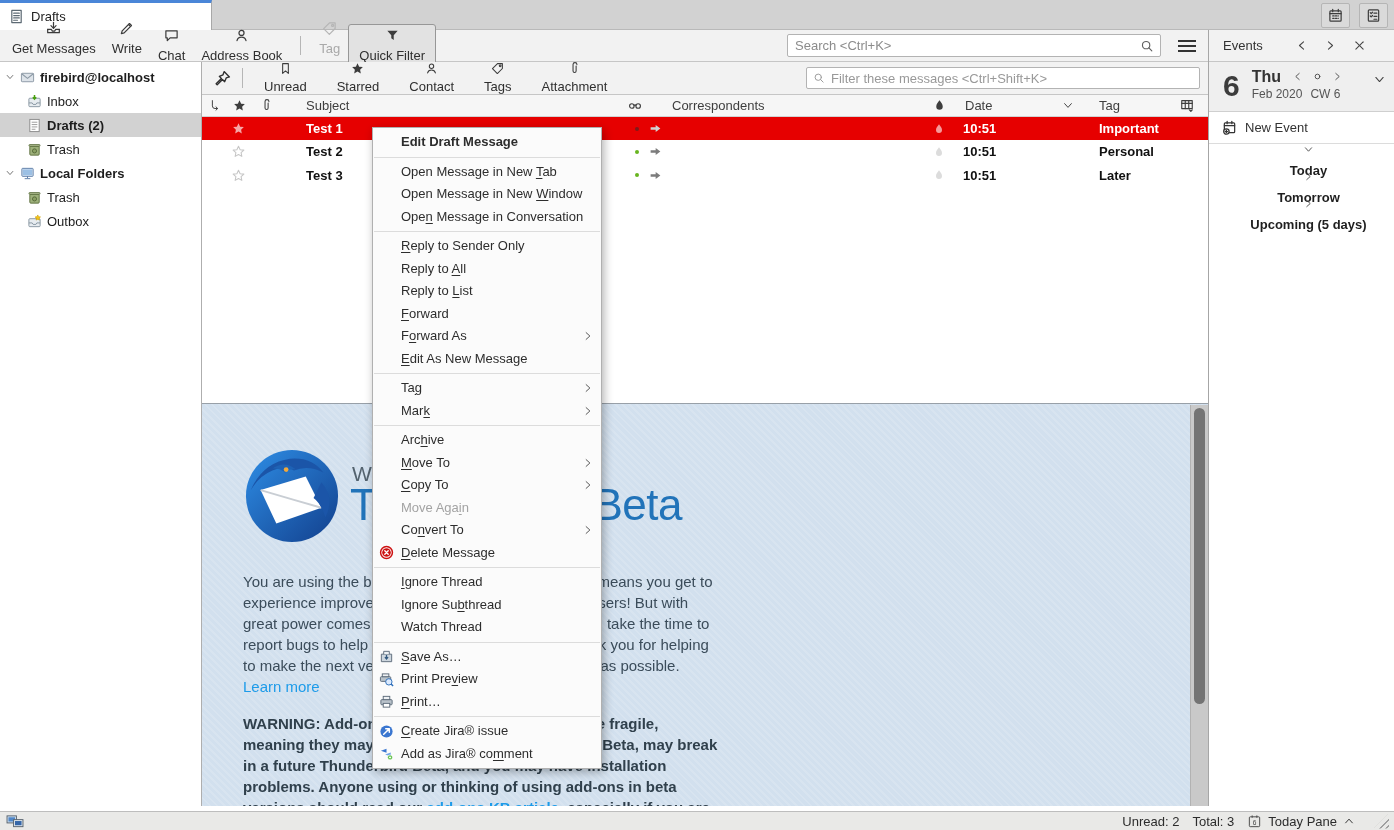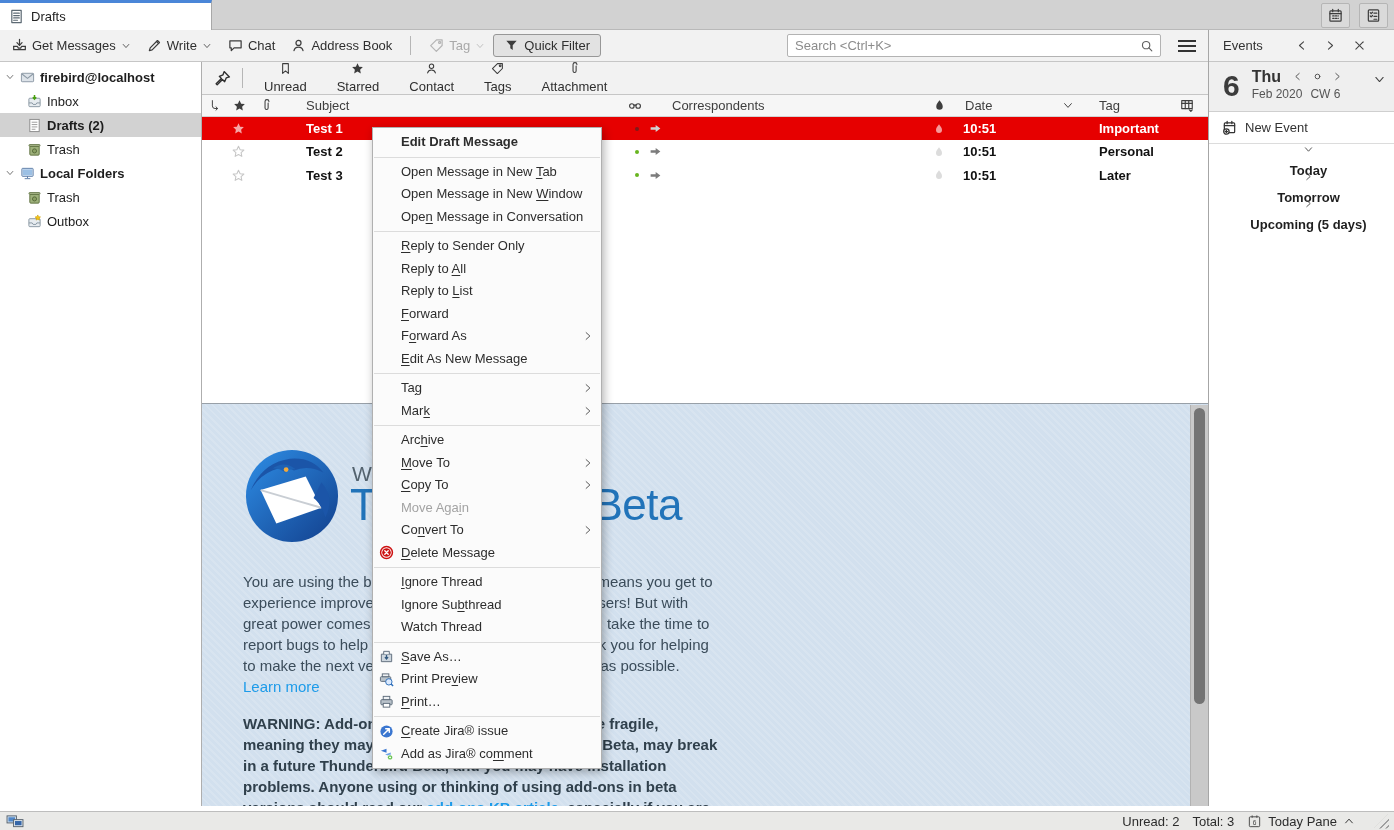--- a/index.html
+++ b/index.html
@@ -20,21 +20,21 @@
     display:flex;align-items:center;gap:7px;padding-left:9px;}
   .tab .icon{color:#5d6a74;}
   .tabstrip-buttons{position:absolute;right:6px;top:3px;display:flex;gap:9px;}
   .ts-btn{width:27px;height:23px;border:1px solid #b5b5b5;border-radius:2px;background:#dadada;
     display:flex;align-items:center;justify-content:center;color:#3e3e3e;}
 
   
   .toolbar{position:absolute;left:0;top:30px;width:1208px;height:32px;background:#f2f2f2;
     border-bottom:1px solid #c6c6c6;box-sizing:border-box;display:flex;align-items:center;padding-left:4px;}
   .tbtn{display:flex;align-items:center;gap:5px;padding:4px 7px;background:none;border:1px solid transparent;
-    font:inherit;color:#2f2f2f;}
+    font:inherit;color:#2f2f2f;flex-direction:column;}
   .tbtn .icon{color:#3c3c3c;}
   .tbtn.disabled{color:#a9a9a9;}.tbtn.disabled .icon{color:#b5b5b5;}
   .tbtn.pressed{border:1px solid #979797;background:#e2e2e2;border-radius:3px;padding:3px 10px;}
   .tb-sep{width:1px;height:19px;background:#b6b6b6;margin:0 10px;}
   .drop{color:#555;}
   .search-wrap{position:absolute;left:787px;top:4px;width:374px;height:23px;background:#fff;
     border:1px solid #b3b3b3;border-radius:2px;display:flex;align-items:center;box-sizing:border-box;}
   .search-wrap input{flex:1;border:none;outline:none;background:none;font:inherit;color:#444;padding:0 7px;min-width:0;}
   .search-wrap input::placeholder{color:#8c8c8c;}
   .search-wrap .icon{color:#5f5f5f;margin-right:6px;}
@@ -493,20 +493,29 @@
         </button>
         <button class="qf-btn">
           <span class="icon i13">
             <svg viewBox="0 0 16 16" fill="none" stroke="currentColor" stroke-width="1.3" stroke-linecap="round" stroke-linejoin="round">
               <path d="M11 3.2 a2.4 2.4 0 0 0 -4.8 0 V11 a1.9 1.9 0 0 0 3.8 0 V5"></path>
             </svg>
           </span>
           <span>Attachment</span>
         </button>
       </span>
+    <div class="qf-input-wrap">
+      <span class="icon i12">
+          <svg viewBox="0 0 16 16" fill="none" stroke="currentColor" stroke-width="1.3" stroke-linecap="round" stroke-linejoin="round">
+            <circle cx="7" cy="7" r="4.2"></circle>
+            <line x1="10.2" y1="10.2" x2="13.5" y2="13.5"></line>
+          </svg>
+        </span>
+      <input type="text" placeholder="Filter these messages &lt;Ctrl+Shift+K&gt;" style="">
+    </div>
   </div>
 
   <div class="listheader">
     <span class="lh-cell lh-thread icon i12">
         <svg viewBox="0 0 16 16" fill="none" stroke="currentColor" stroke-width="1.3" stroke-linecap="round" stroke-linejoin="round">
           <path d="M4.5 1.5 v7 a3.5 3.5 0 0 0 3.5 3.5 h3"></path>
           <polyline points="9.3,9.8 11.6,12 9.3,14.2"></polyline>
         </svg>
       </span>
     <span class="lh-cell lh-star icon i13">

